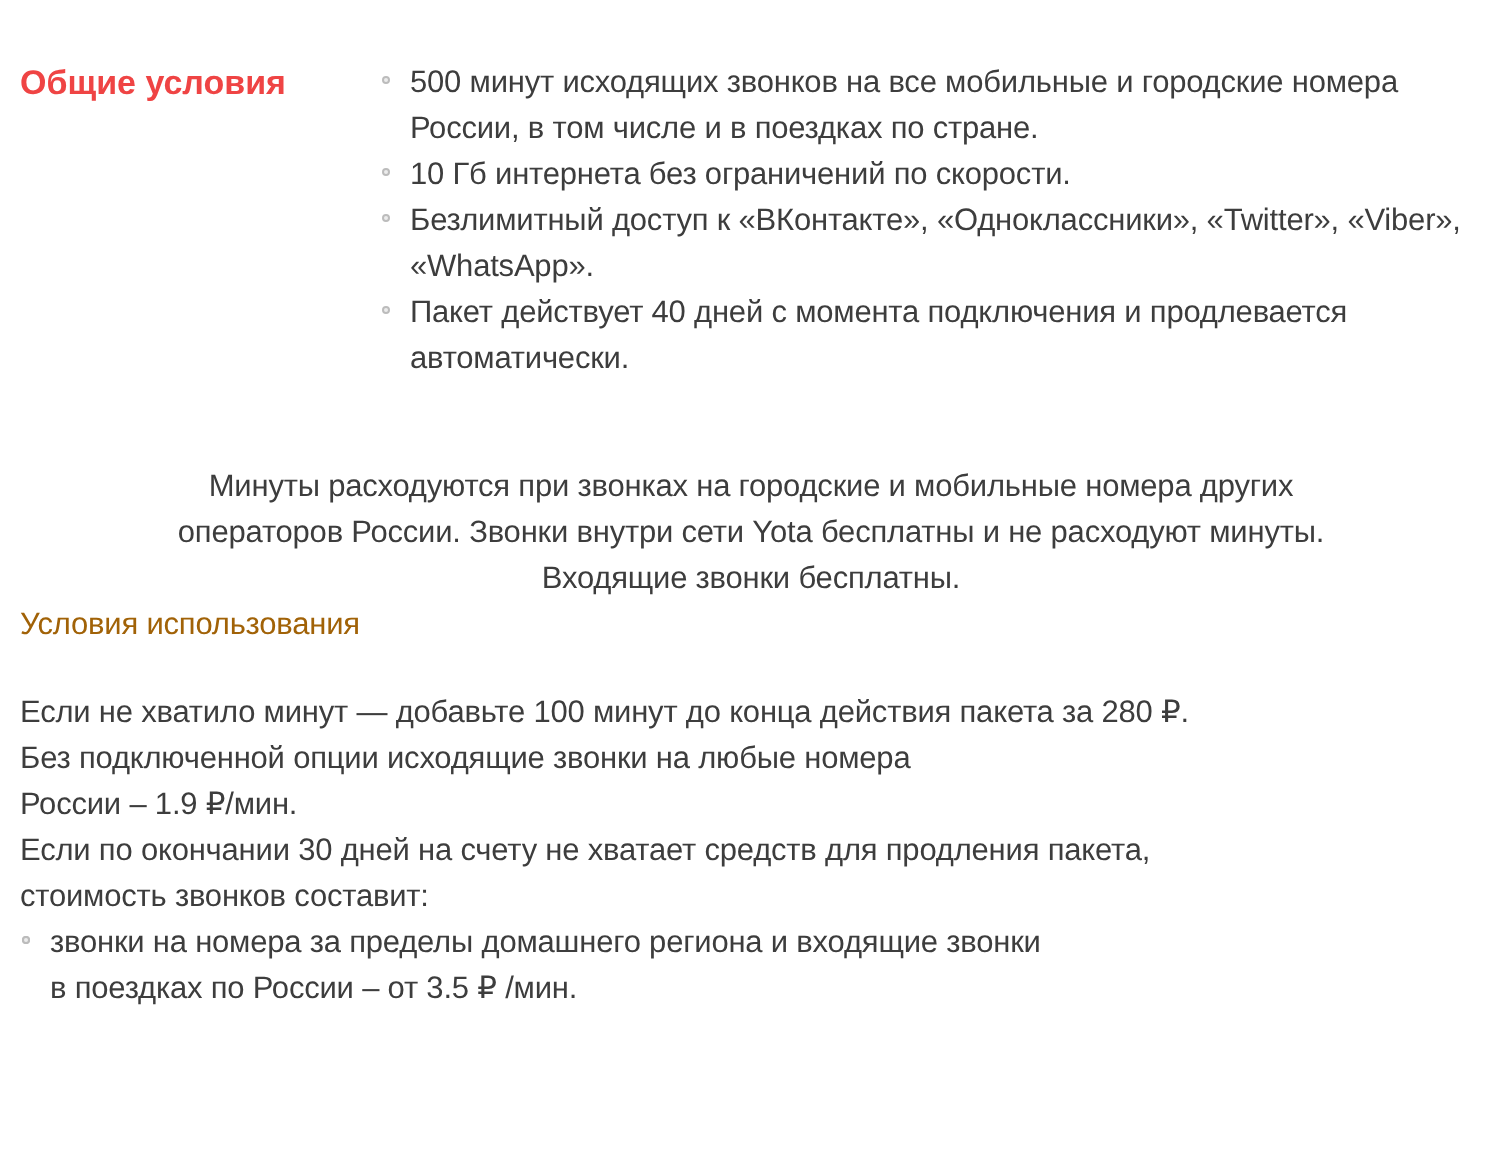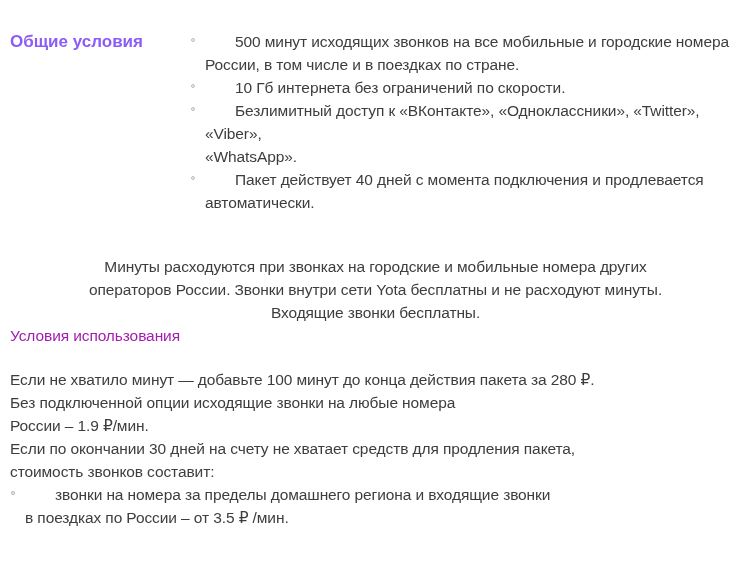--- a/index.html
+++ b/index.html
@@ -23,21 +23,21 @@
   .section + .section { margin-top: 41px; }
   .col-left {
     flex: 0 0 180px;
     width: 180px;
   }
   .col-left h2 {
     margin: 0;
     font-size: 17px;
     line-height: 23px;
     font-weight: 700;
-    color: #8b5cf6;
+    color: #ef4444;
   }
   .col-right {
     flex: 1;
     min-width: 0;
     font-size: 15.5px;
     line-height: 23px;
     letter-spacing: -0.1px;
   }
   .col-right p {
     margin: 0;
@@ -57,23 +57,23 @@
   .bullet {
     position: absolute;
     left: 1px;
     top: 8px;
     width: 4px;
     height: 4px;
     border: 1.5px solid #bcbcbc;
     background: #ececec;
     border-radius: 50%;
   }
-  .li-text { white-space: pre-line; margin-left: 30px; }
+  .li-text { white-space: pre-line; }
   .terms-link {
-    color: #a21caf;
+    color: #a16207;
     display: inline-block;
     cursor: pointer;
   }
 </style>
 </head>
 <body>
 
 <div class="page">
 
   <section class="section">

